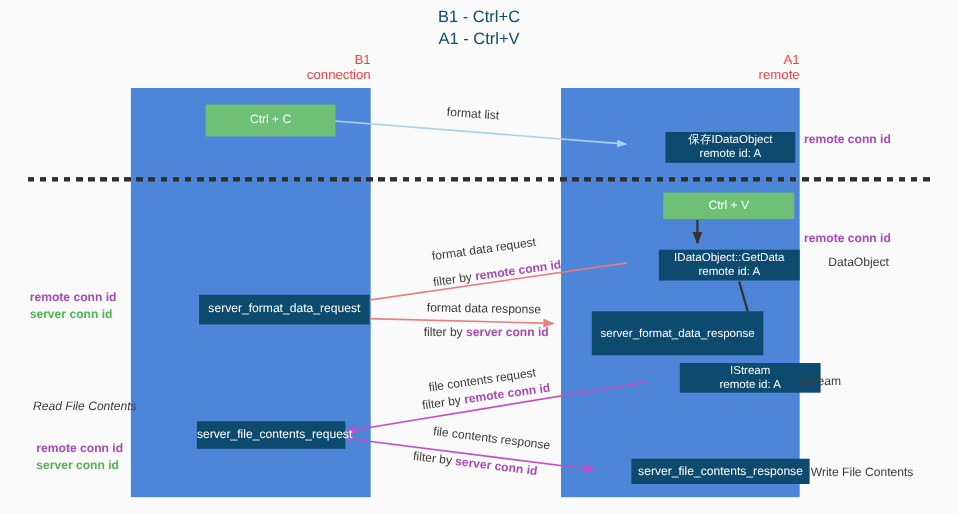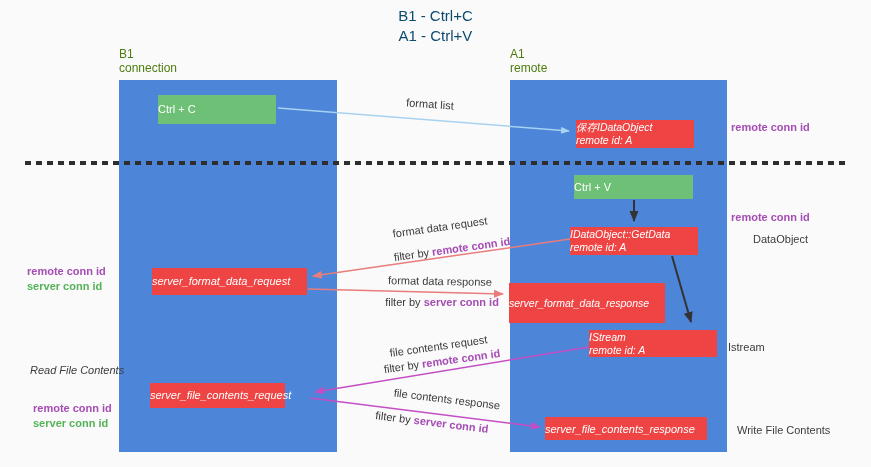--- a/index.html
+++ b/index.html
@@ -10,40 +10,40 @@
   }
   .stage{
     position:relative;width:871px;height:467px;overflow:hidden;
     background:#fafafa;color:#3c3c3c;
   }
   .title{
     position:absolute;top:6px;left:0;width:871px;text-align:center;
     font-size:15px;line-height:20px;color:#0c4a6e;
   }
   .lane-header{
-    position:absolute;top:47px;text-align:left;
-    font-size:12px;line-height:14px;color:#4d7c0f;
+    position:absolute;top:47px;text-align:right;
+    font-size:12px;line-height:14px;color:#ef4444;
   }
   .lane{
     position:absolute;top:80px;height:372px;background:#4d85d8;
   }
   .lane-left{left:119px;width:218px;}
   .lane-right{left:510px;width:217px;}
   .hdr-left{left:119px;width:218px;}
   .hdr-right{left:510px;width:217px;}
   .dashline{
     position:absolute;left:25px;top:161px;width:823px;height:4px;
     background:repeating-linear-gradient(to right,#2e2e2e 0 6px,transparent 6px 11px);
   }
   .node{
-    position:absolute;color:#fff;text-align:left;
-    display:flex;flex-direction:column;justify-content:center;
+    position:absolute;color:#fff;text-align:center;
+    display:flex;flex-direction:column;justify-content:center;margin-left:29px;
   }
   .node.green{background:#6ec076;}
-  .node.orange{background:#ef4444;font-style:italic;}
+  .node.orange{background:#0c4a6e;}
   .node .l1,.node .l2{display:block;}
   .fs11{font-size:11px;line-height:13px;}
   .fs10{font-size:10.5px;line-height:13px;}
   .alabel{
     position:absolute;font-size:11px;color:#3a3a3a;text-align:center;
     white-space:nowrap;
   }
   .conn-purple{color:#a64cb5;font-weight:bold;}
   .conn-green{color:#54b357;font-weight:bold;}
   .side{

